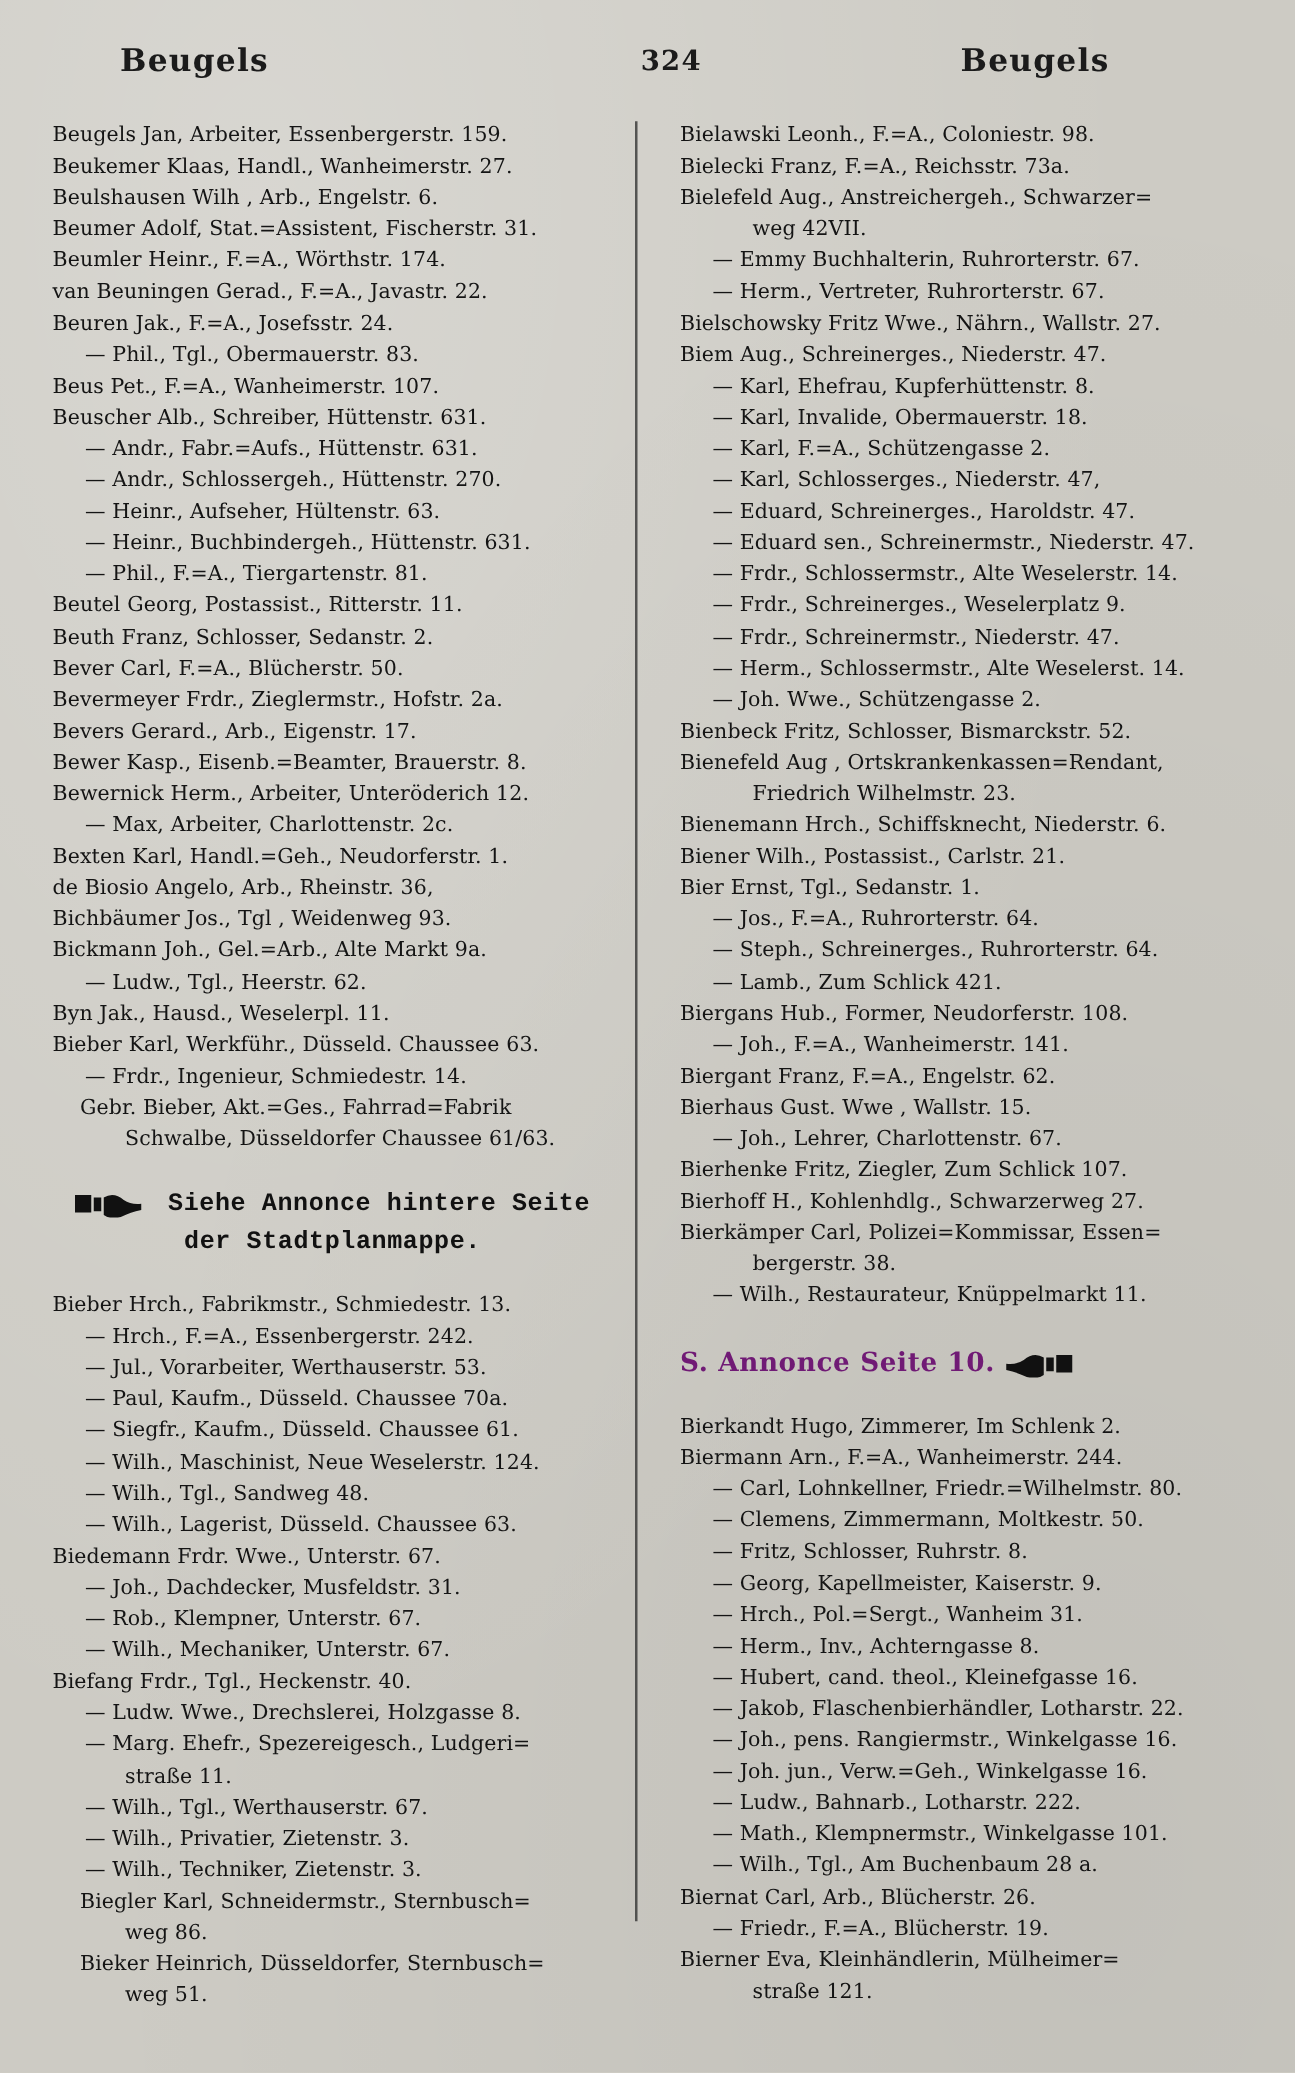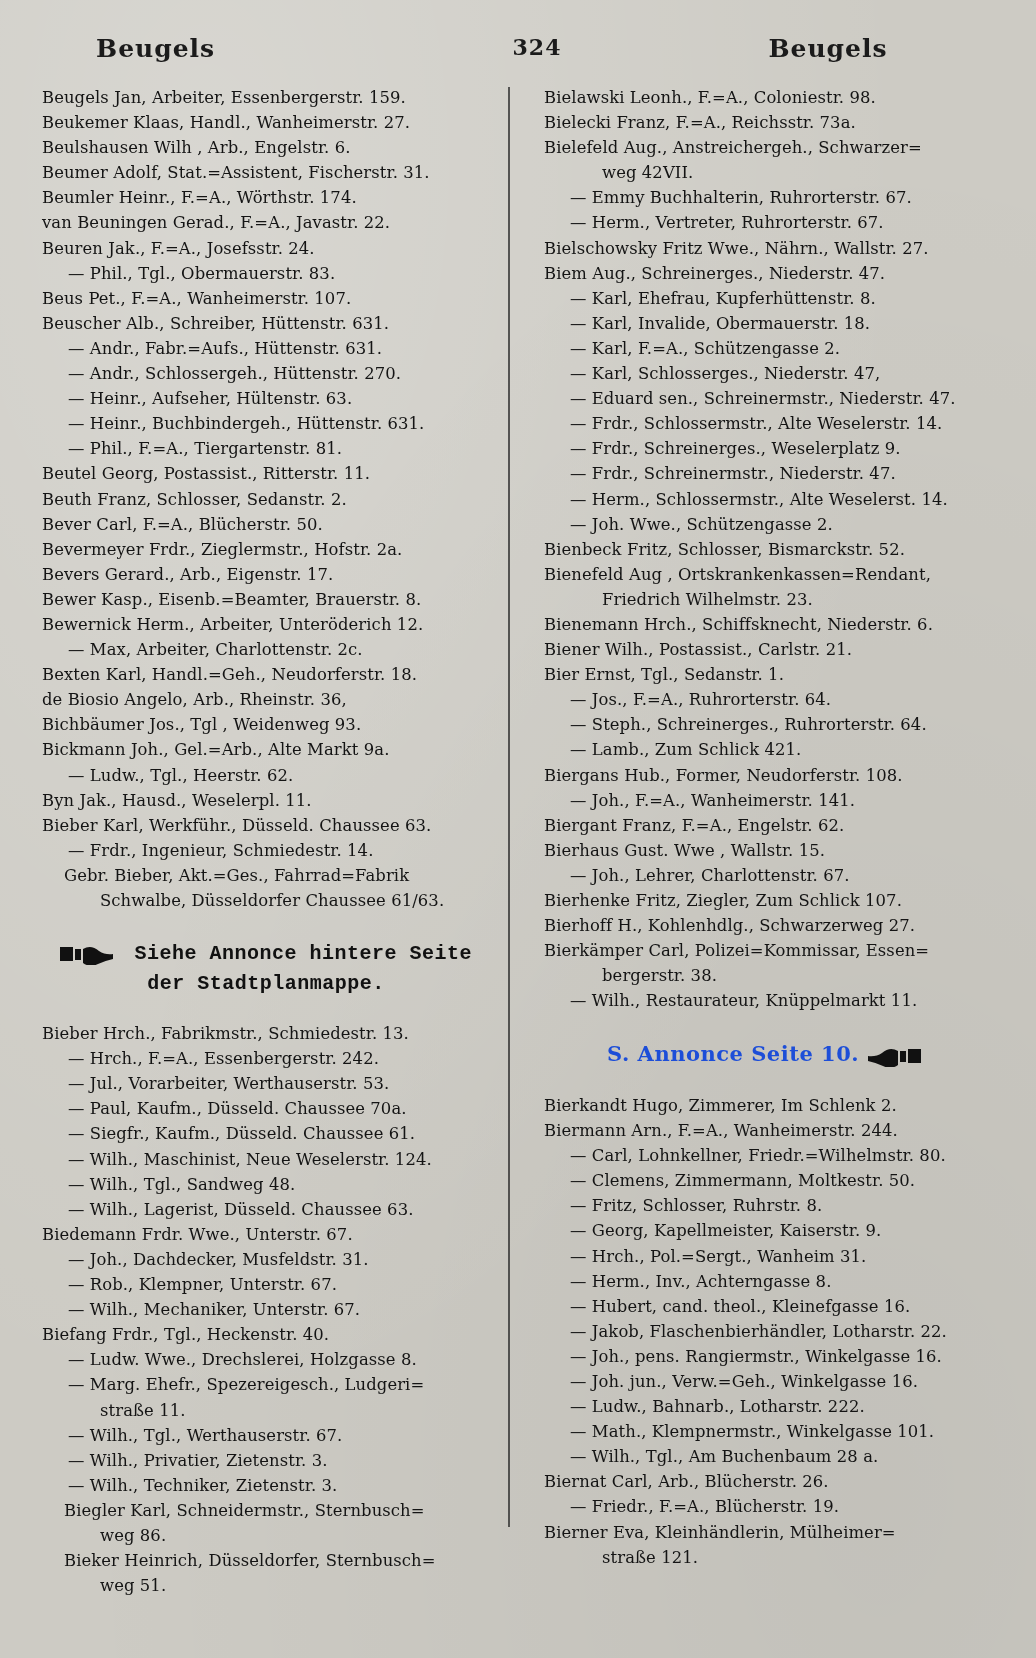--- a/index.html
+++ b/index.html
@@ -31,24 +31,24 @@
   }
   .sheet {
     position: absolute;
     left: 36px;
     top: 34px;
     width: 964px;
     height: 1590px;
   }
   .header {
     display: flex;
-    align-items: flex-start;
+    align-items: center;
     justify-content: space-between;
     padding: 0 22px 0 60px;
-    margin-bottom: 22px;
+    margin-bottom: 32px;
   }
   .hdr-left, .hdr-right {
     font-family: "DejaVu Serif", serif;
     font-weight: bold;
     font-size: 25px;
     letter-spacing: 1px;
     color: #1b1b1b;
   }
   .hdr-left { width: 300px; text-align: left; }
   .hdr-right { width: 300px; text-align: center; }
@@ -111,25 +111,24 @@
   }
   .ad-line { display: block; }
   .hand {
     display: inline-block;
     vertical-align: middle;
     margin-right: 8px;
   }
   .hand svg { display: block; }
   .ad2 {
     margin: 28px 0 26px 0;
-    text-align: center;
     font-weight: bold;
     font-size: 21px;
     letter-spacing: 0.5px;
-    color: #1d4ed8;
+    color: #701a75;
   }
 </style>
 </head>
 <body>
 
 <div class="page">
   <div class="sheet">
 
     <div class="header">
       <div class="hdr-left">Beugels</div>
@@ -158,21 +157,21 @@
             <div class="entry cont">— Heinr., Buchbindergeh., Hüttenstr. 631.</div>
             <div class="entry cont">— Phil., F.=A., Tiergartenstr. 81.</div>
             <div class="entry">Beutel Georg, Postassist., Ritterstr. 11.</div>
             <div class="entry">Beuth Franz, Schlosser, Sedanstr. 2.</div>
             <div class="entry">Bever Carl, F.=A., Blücherstr. 50.</div>
             <div class="entry">Bevermeyer Frdr., Zieglermstr., Hofstr. 2a.</div>
             <div class="entry">Bevers Gerard., Arb., Eigenstr. 17.</div>
             <div class="entry">Bewer Kasp., Eisenb.=Beamter, Brauerstr. 8.</div>
             <div class="entry">Bewernick Herm., Arbeiter, Unteröderich 12.</div>
             <div class="entry cont">— Max, Arbeiter, Charlottenstr. 2c.</div>
-            <div class="entry">Bexten Karl, Handl.=Geh., Neudorferstr. 18.</div>
+            <div class="entry">Bexten Karl, Handl.=Geh., Neudorferstr. 1.</div>
             <div class="entry">de Biosio Angelo, Arb., Rheinstr. 36,</div>
             <div class="entry">Bichbäumer Jos., Tgl , Weidenweg 93.</div>
             <div class="entry">Bickmann Joh., Gel.=Arb., Alte Markt 9a.</div>
             <div class="entry cont">— Ludw., Tgl., Heerstr. 62.</div>
             <div class="entry">Byn Jak., Hausd., Weselerpl. 11.</div>
             <div class="entry">Bieber Karl, Werkführ., Düsseld. Chaussee 63.</div>
             <div class="entry cont">— Frdr., Ingenieur, Schmiedestr. 14.</div>
             <div class="entry name-indent">Gebr. Bieber, Akt.=Ges., Fahrrad=Fabrik</div>
             <div class="entry hang2">Schwalbe, Düsseldorfer Chaussee 61/63.</div>
           </div>
@@ -225,20 +224,21 @@
             <div class="entry">Bielefeld Aug., Anstreichergeh., Schwarzer=</div>
             <div class="entry hang2">weg 42VII.</div>
             <div class="entry cont">— Emmy Buchhalterin, Ruhrorterstr. 67.</div>
             <div class="entry cont">— Herm., Vertreter, Ruhrorterstr. 67.</div>
             <div class="entry">Bielschowsky Fritz Wwe., Nährn., Wallstr. 27.</div>
             <div class="entry">Biem Aug., Schreinerges., Niederstr. 47.</div>
             <div class="entry cont">— Karl, Ehefrau, Kupferhüttenstr. 8.</div>
             <div class="entry cont">— Karl, Invalide, Obermauerstr. 18.</div>
             <div class="entry cont">— Karl, F.=A., Schützengasse 2.</div>
             <div class="entry cont">— Karl, Schlosserges., Niederstr. 47,</div>
+            <div class="entry cont">— Eduard, Schreinerges., Haroldstr. 47.</div>
             <div class="entry cont">— Eduard sen., Schreinermstr., Niederstr. 47.</div>
             <div class="entry cont">— Frdr., Schlossermstr., Alte Weselerstr. 14.</div>
             <div class="entry cont">— Frdr., Schreinerges., Weselerplatz 9.</div>
             <div class="entry cont">— Frdr., Schreinermstr., Niederstr. 47.</div>
             <div class="entry cont">— Herm., Schlossermstr., Alte Weselerst. 14.</div>
             <div class="entry cont">— Joh. Wwe., Schützengasse 2.</div>
             <div class="entry">Bienbeck Fritz, Schlosser, Bismarckstr. 52.</div>
             <div class="entry">Bienefeld Aug , Ortskrankenkassen=Rendant,</div>
             <div class="entry hang2">Friedrich Wilhelmstr. 23.</div>
             <div class="entry">Bienemann Hrch., Schiffsknecht, Niederstr. 6.</div>

